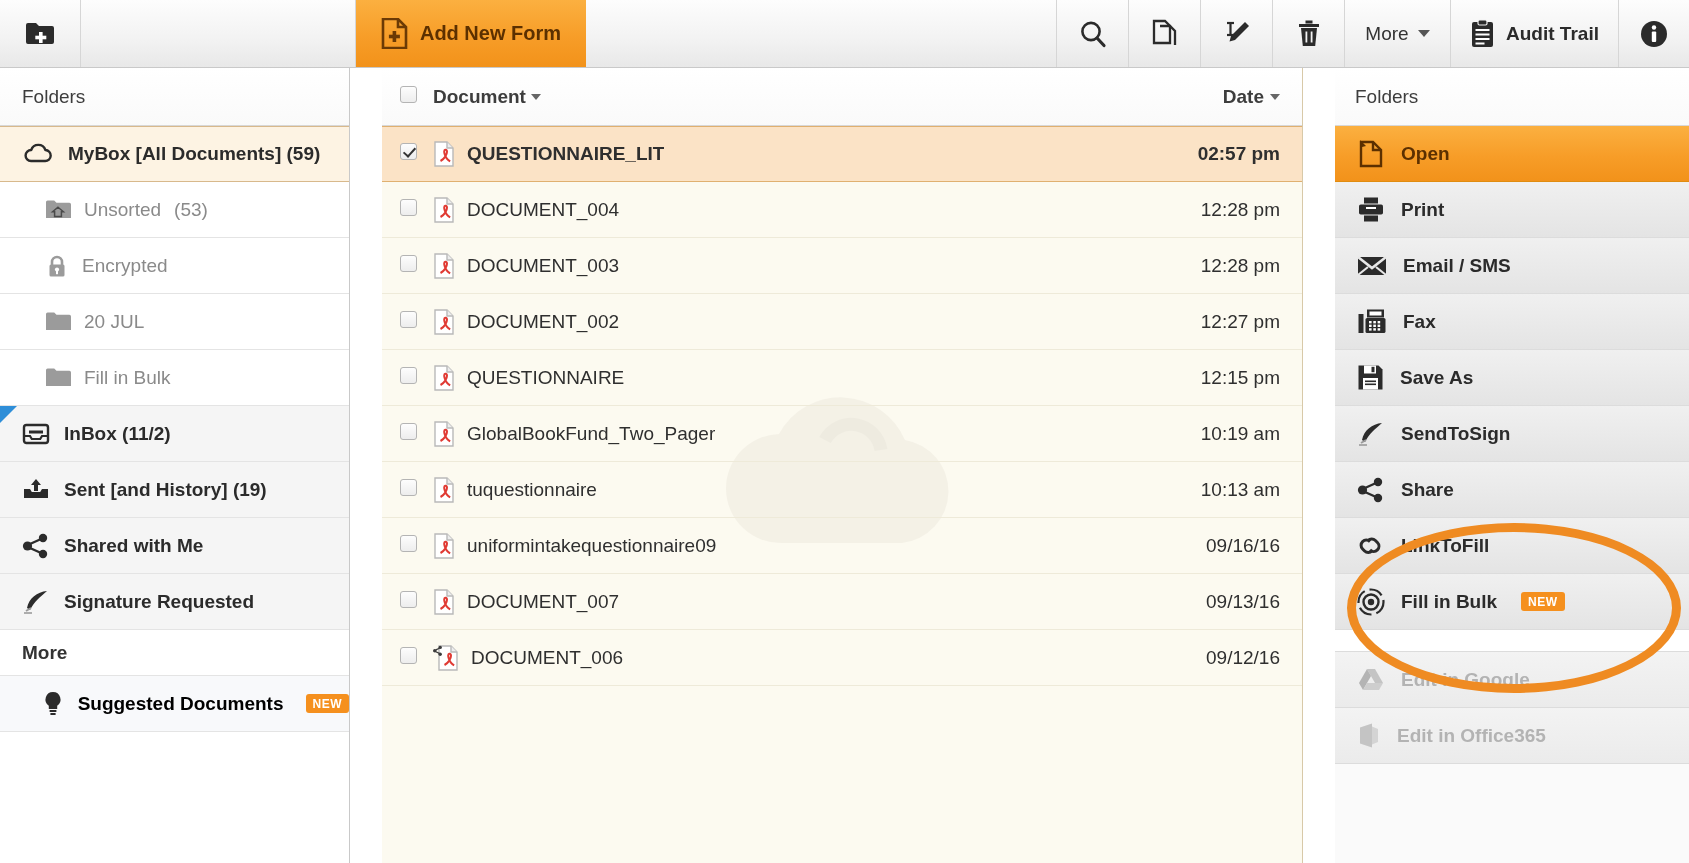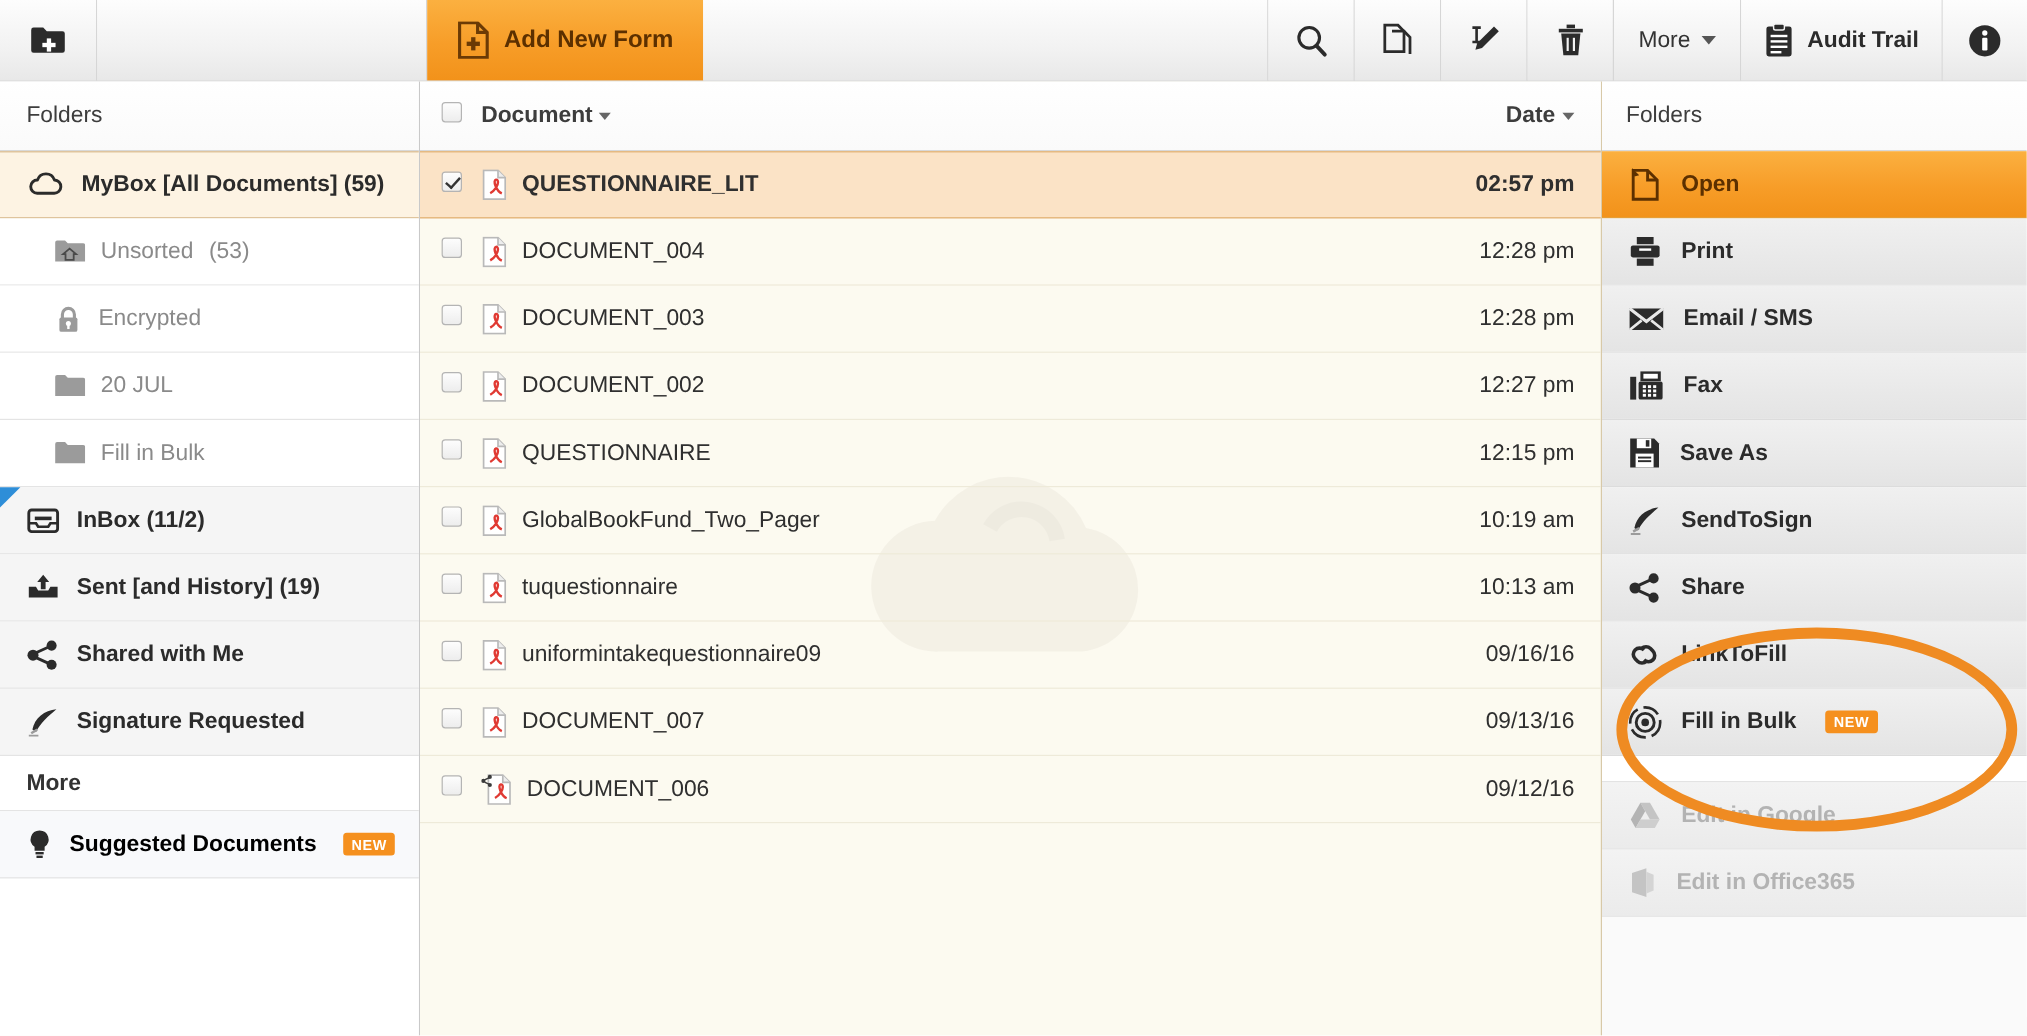--- a/index.html
+++ b/index.html
@@ -67,20 +67,21 @@
     border-left: 6px solid transparent;
     border-right: 6px solid transparent;
     border-top: 7px solid #555;
   }
 
   
   .body {
     flex: 1 1 auto;
     display: flex;
     min-height: 0;
+    gap: 32px;
   }
 
   
   .sidebar {
     flex: 0 0 350px;
     border-right: 1px solid #c9c9c9;
     background: #fff;
     display: flex;
     flex-direction: column;
   }
@@ -135,20 +136,21 @@
     height: 46px;
     font-weight: bold;
     font-size: 19px;
     color: #333;
     background: #fff;
     cursor: default;
   }
   .sb-item.suggest {
     background: #f8f9fb;
     font-weight: bold;
+    justify-content: flex-end;
   }
   .sb-count { color: #8a8a8a; font-weight: normal; }
   .sb-rest { flex: 1 1 auto; background: #fff; }
   .badge-new {
     background: #f5901e;
     color: #fff;
     font-size: 12px;
     font-weight: bold;
     letter-spacing: .5px;
     padding: 3px 7px 2px;

